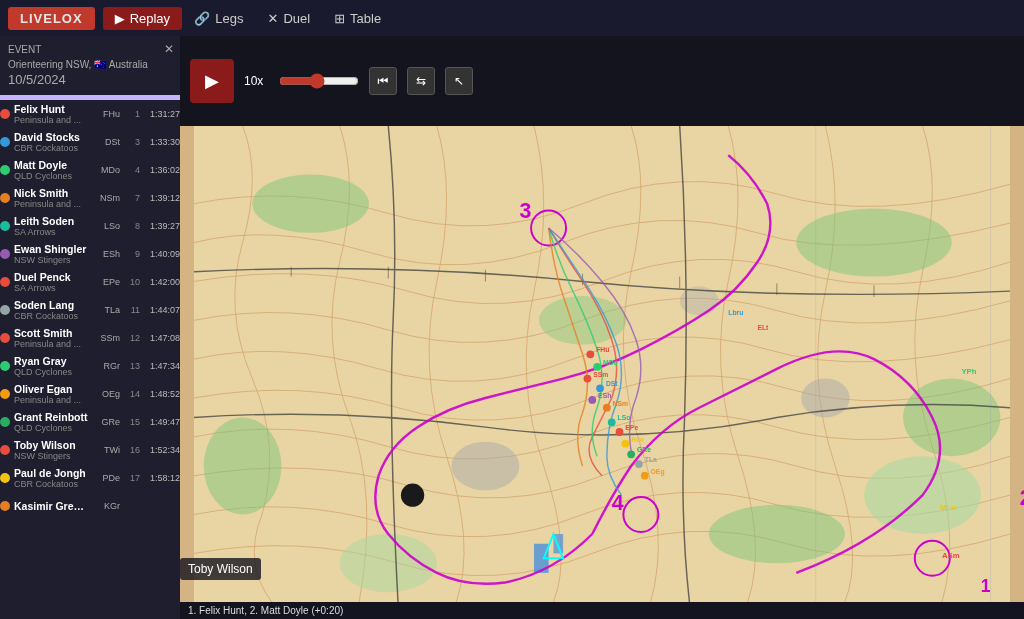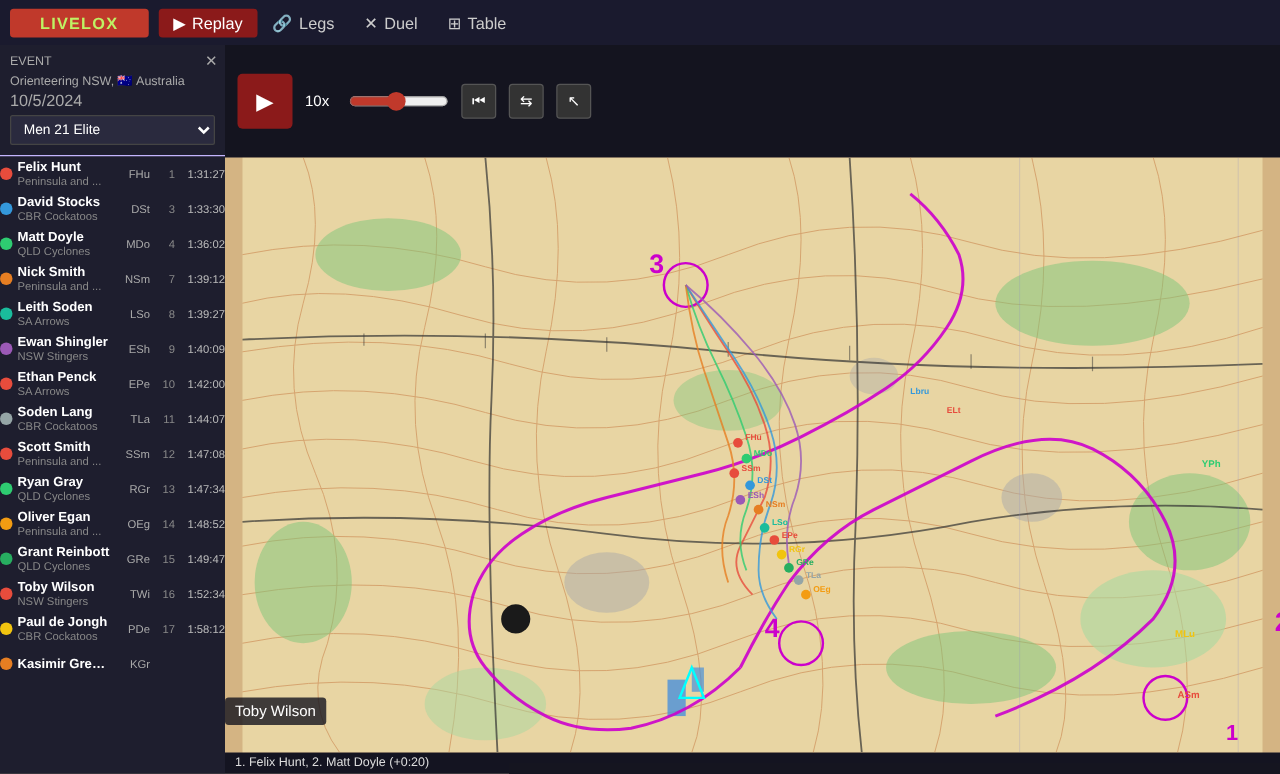--- a/index.html
+++ b/index.html
@@ -10,24 +10,24 @@
       background: #1a1a2e;
       height: 36px;
       display: flex;
       align-items: center;
       padding: 0 8px;
       gap: 0;
       flex-shrink: 0;
     }
     .logo {
       background: #c0392b;
-      color: #bef264;
+      color: #e5e5e5;
       font-weight: 900;
       font-size: 13px;
-      padding: 4px 24px;
+      padding: 4px 12px;
       border-radius: 3px;
       margin-right: 8px;
       letter-spacing: 1px;
     }
     .nav-item {
       display: flex;
       align-items: center;
       gap: 5px;
       padding: 4px 12px;
       font-size: 13px;
@@ -51,21 +51,21 @@
     .sidebar {
       width: 180px;
       background: #1e1e2e;
       flex-shrink: 0;
       display: flex;
       flex-direction: column;
       overflow: hidden;
     }
     .event-header {
       padding: 8px;
-      border-bottom: 1px solid #c4b5fd;
+      border-bottom: 5px solid #c4b5fd;
       position: relative;
     }
     .event-label {
       font-size: 10px;
       color: #aaa;
       text-transform: uppercase;
       margin-bottom: 4px;
     }
     .event-close {
       position: absolute;
@@ -332,21 +332,20 @@
   <div class="sidebar">
     <div class="event-header">
       <div class="event-label">Event</div>
       <div class="event-close">✕</div>
       <div class="event-org">
         <span>Orienteering NSW,</span>
         <span> 🇦🇺 </span>
         <span>Australia</span>
       </div>
       <div class="event-date">10/5/2024</div>
-      <select class="category-select"><option>Men 21 Elite</option></select>
     </div>
 
 
     <div class="participants-list" id="participants-list">
     <div class="participant">
     <div class="p-color" style="background:#e74c3c"></div>
     <div class="p-info">
       <div class="p-name">Felix Hunt</div>
       <div class="p-team">Peninsula and ...</div>
     </div>
@@ -400,21 +399,21 @@
       <div class="p-name">Ewan Shingler</div>
       <div class="p-team">NSW Stingers</div>
     </div>
     <div class="p-abbr">ESh</div>
     <div class="p-rank">9</div>
     <div class="p-time">1:40:09</div>
   </div>
         <div class="participant">
     <div class="p-color" style="background:#e74c3c"></div>
     <div class="p-info">
-      <div class="p-name">Ethan Penck</div>
+      <div class="p-name">Duel Penck</div>
       <div class="p-team">SA Arrows</div>
     </div>
     <div class="p-abbr">EPe</div>
     <div class="p-rank">10</div>
     <div class="p-time">1:42:00</div>
   </div>
         <div class="participant">
     <div class="p-color" style="background:#95a5a6"></div>
     <div class="p-info">
       <div class="p-name">Soden Lang</div>

